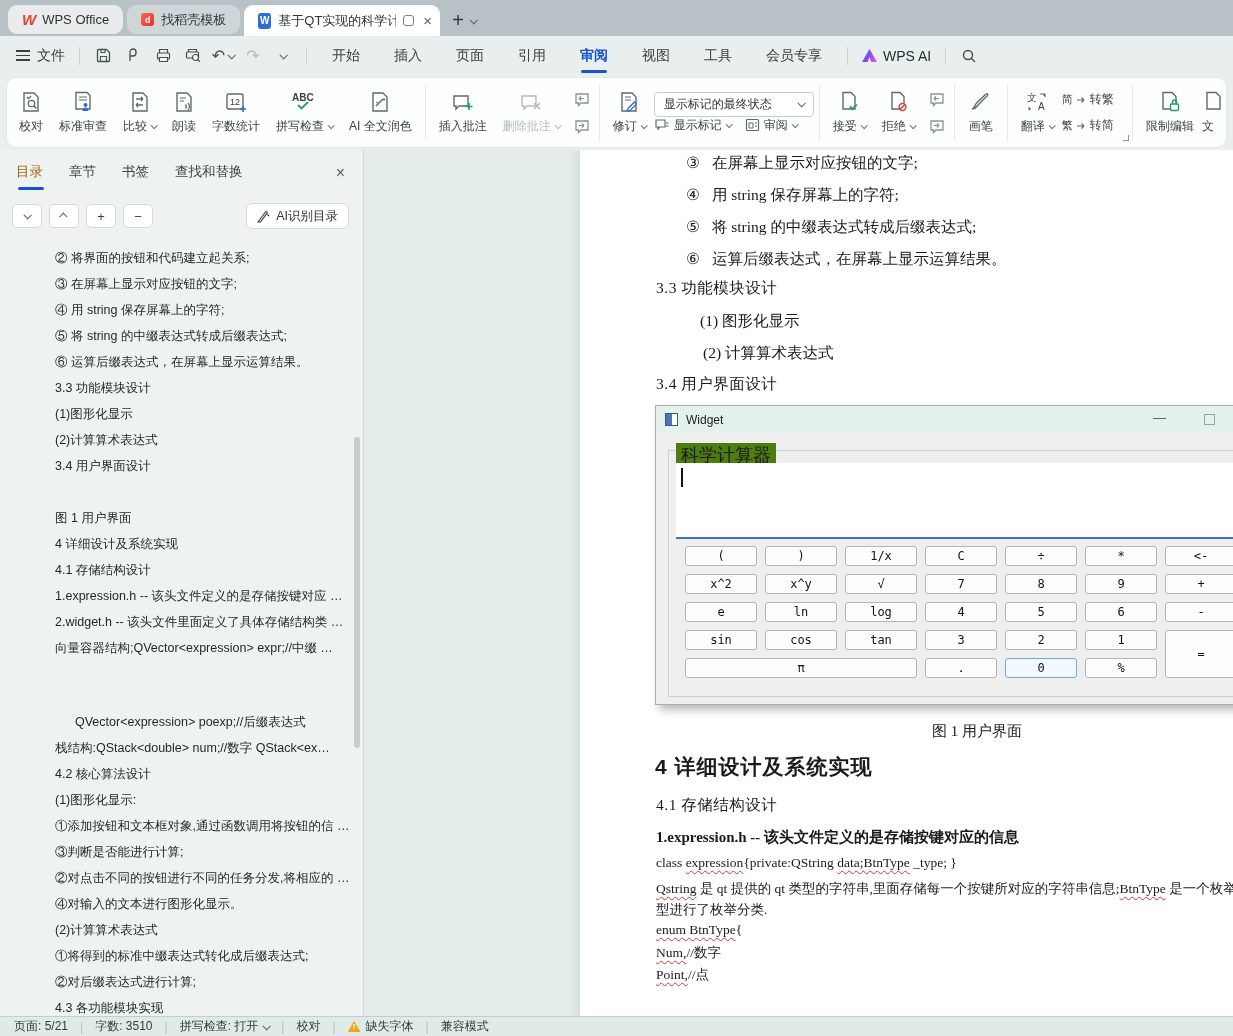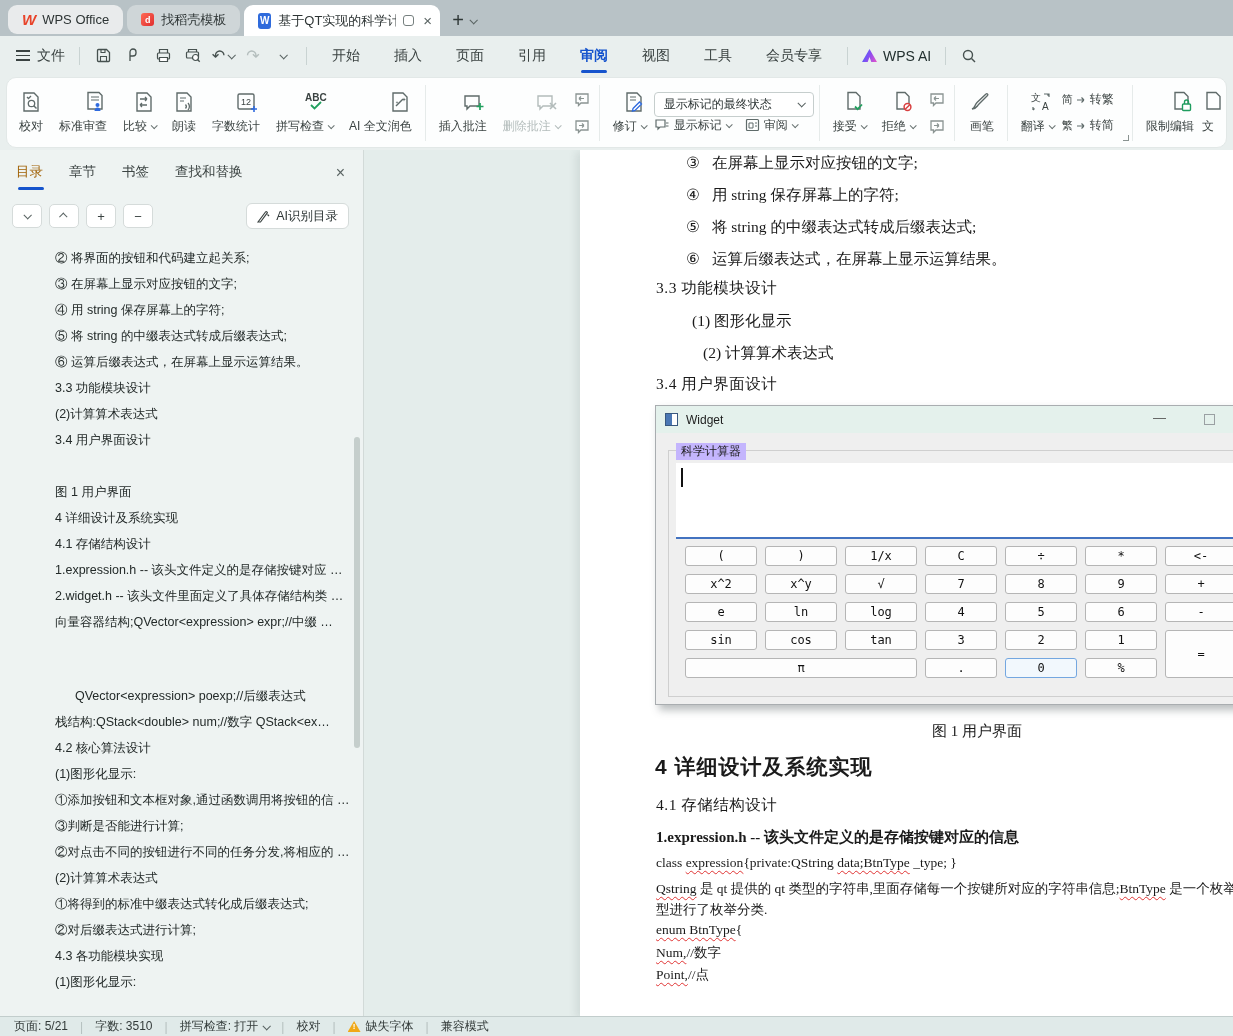--- a/index.html
+++ b/index.html
@@ -35,21 +35,21 @@
   .undo-glyph { font-size:16px; line-height:1; }
   .mtab { padding:0 17px; height:39px; display:flex; align-items:center; position:relative; color:#3a4241; }
   .mtab.active { color:#1654cd; font-weight:bold; }
   .mtab.active::after { content:""; position:absolute; left:50%; transform:translateX(-50%); bottom:2px; width:26px; height:3px; border-radius:2px; background:#1654cd; }
   .ai-logo { width:15px; height:13px; background:linear-gradient(115deg,#2e6bff,#8a4df0,#e856c8); clip-path:polygon(50% 0,100% 100%,62% 100%,50% 62%,38% 100%,0 100%); margin-right:6px; }
   .mb-ai { display:flex; align-items:center; padding:0 6px; font-size:14px; color:#22302f; }
 
   
   .ribbonwrap { position:absolute; left:0; top:75px; width:1233px; height:75px; background:#e9efee; }
   .ribbon { position:absolute; left:6px; right:6px; top:2px; height:71px; background:#fdfefe; border:1px solid #e2e8e7; border-radius:10px; display:flex; align-items:center; padding:0 4px; overflow:hidden; }
-  .rbtn { display:flex; flex-direction:column; align-items:flex-end; justify-content:center; gap:4px; padding:0 8px; height:62px; font-size:12px; color:#3b4342; white-space:nowrap; border-radius:6px; }
+  .rbtn { display:flex; flex-direction:column; align-items:center; justify-content:center; gap:4px; padding:0 8px; height:62px; font-size:12px; color:#3b4342; white-space:nowrap; border-radius:6px; }
   .rbtn .lr { display:flex; align-items:center; gap:4px; }
   .rbtn .chev, .sm .chev { width:5px; height:5px; border-color:#6a7473; }
   .rbtn.dis { color:#b3bcbb; }
   .rsep { width:1px; height:56px; background:#e6ebea; margin:0 5px; flex:none; }
   .icn { height:24px; display:flex; align-items:flex-end; justify-content:center; }
   .rev-col { display:flex; flex-direction:column; justify-content:center; height:62px; }
   .dropdown { width:160px; height:25px; border:1px solid #c6cecd; border-radius:4px; background:#fff; display:flex; align-items:center; justify-content:space-between; padding:0 9px; font-size:12px; color:#2e3636; }
   .sm-row { display:flex; gap:14px; }
   .sm { display:flex; align-items:center; gap:4px; font-size:12px; color:#3b4342; }
   .stack { display:flex; flex-direction:column; justify-content:center; gap:12px; height:62px; padding:0 4px; }
@@ -83,21 +83,21 @@
   .codeln { font-size:13.5px; white-space:nowrap; }
   .sq { text-decoration:underline wavy #e03434 1px; text-underline-offset:3px; }
 
   
   .qtwin { position:absolute; left:75px; top:255px; width:592px; height:300px; background:#efefef; border:1px solid #a9adb0; box-shadow:4px 5px 8px rgba(55,65,70,.35); font-family:"Liberation Sans",sans-serif; }
   .qtbar { position:absolute; left:0; top:0; right:0; height:27px; background:#e4f1ec; display:flex; align-items:center; padding:0 9px; font-size:12px; color:#1c1c1c; }
   .qticon { width:13px; height:13px; border:1px solid #39587f; background:linear-gradient(90deg,#4a77b4 55%,#fff 55%); margin-right:8px; }
   .qt-min { position:absolute; left:497px; top:4px; color:#555; font-size:13px; }
   .qt-max { position:absolute; left:548px; top:8px; width:11px; height:11px; border:1.2px solid #9aa0a3; }
   .qt-group-border { position:absolute; left:12px; top:44px; width:583px; height:247px; border:1px solid #cfcfcf; }
-  .qt-group-label { position:absolute; left:20px; top:37px; background:#c4b5fd; padding:0 5px; font-size:12px; color:#1a1a1a; }
+  .qt-group-label { position:absolute; left:20px; top:37px; background:#4d7c0f; padding:0 5px; font-size:18px; color:#1a1a1a; }
   .qt-display { position:absolute; left:20px; top:57px; width:575px; height:76px; background:#fff; border-bottom:2px solid #4373c0; }
   .qt-caret { position:absolute; left:5px; top:5px; width:1.5px; height:19px; background:#111; }
   .qt-grid { position:absolute; left:29px; top:140px; display:grid; grid-template-columns:repeat(7,72px); grid-auto-rows:20px; column-gap:8px; row-gap:8px; }
   .qtbtn { background:#fdfdfd; border:1px solid #b5b5b5; border-radius:3px; font:12px "DejaVu Sans Mono",monospace; color:#111; display:flex; align-items:center; justify-content:center; }
   .btn-eq { grid-column:7; grid-row:4 / span 2; }
   .btn-pi { grid-column:1 / span 3; }
   .btn-zero { border:1px solid #74a7e0; background:#f2f8fd; }
 
   
   .statusbar { position:absolute; left:0; bottom:0; width:1233px; height:20px; background:#e0eae9; border-top:1px solid #c2cdcc; display:flex; align-items:center; font-size:12px; color:#333b3a; padding-left:14px; }
@@ -517,36 +517,38 @@
     </span>
   </div>
 
   <div class="toc">
     <div class="toc-item">② 将界面的按钮和代码建立起关系;</div>
     <div class="toc-item">③ 在屏幕上显示对应按钮的文字;</div>
     <div class="toc-item">④ 用 string 保存屏幕上的字符;</div>
     <div class="toc-item">⑤ 将 string 的中缀表达式转成后缀表达式;</div>
     <div class="toc-item">⑥ 运算后缀表达式，在屏幕上显示运算结果。</div>
     <div class="toc-item">3.3  功能模块设计</div>
+    <div class="toc-item">(1)图形化显示</div>
     <div class="toc-item">(2)计算算术表达式</div>
     <div class="toc-item">3.4  用户界面设计</div>
     <div class="toc-item"></div>
     <div class="toc-item">图 1  用户界面</div>
     <div class="toc-item">4  详细设计及系统实现</div>
     <div class="toc-item">4.1  存储结构设计</div>
     <div class="toc-item">1.expression.h --  该头文件定义的是存储按键对应 …</div>
     <div class="toc-item">2.widget.h --  该头文件里面定义了具体存储结构类 …</div>
     <div class="toc-item">向量容器结构;QVector&lt;expression&gt;  expr;//中缀 …</div>
     <div class="toc-item ind">QVector&lt;expression&gt;  poexp;//后缀表达式</div>
     <div class="toc-item">栈结构:QStack&lt;double&gt;  num;//数字  QStack&lt;ex…</div>
     <div class="toc-item">4.2  核心算法设计</div>
     <div class="toc-item">(1)图形化显示:</div>
     <div class="toc-item">①添加按钮和文本框对象,通过函数调用将按钮的信 …</div>
     <div class="toc-item">③判断是否能进行计算;</div>
     <div class="toc-item">②对点击不同的按钮进行不同的任务分发,将相应的 …</div>
+    <div class="toc-item">④对输入的文本进行图形化显示。</div>
     <div class="toc-item">(2)计算算术表达式</div>
     <div class="toc-item">①将得到的标准中缀表达式转化成后缀表达式;</div>
     <div class="toc-item">②对后缀表达式进行计算;</div>
     <div class="toc-item">4.3  各功能模块实现</div>
     <div class="toc-item">(1)图形化显示:</div>
   </div>
   <span class="side-scroll"></span>
 </div>
 
 <div class="workspace">
@@ -559,21 +561,21 @@
       <span class="cnum">④</span><span>用 string 保存屏幕上的字符;</span>
     </div>
     <div class="abs doc-li" style="left:106px; top:67px;">
       <span class="cnum">⑤</span><span>将 string 的中缀表达式转成后缀表达式;</span>
     </div>
     <div class="abs doc-li" style="left:106px; top:99px;">
       <span class="cnum">⑥</span><span>运算后缀表达式，在屏幕上显示运算结果。</span>
     </div>
 
     <div class="abs h-sec" style="left:76px; top:128px;">3.3  功能模块设计</div>
-    <div class="abs doc-li" style="left:112px; top:161px;">(1) 图形化显示</div>
+    <div class="abs doc-li" style="left:120px; top:161px;">(1) 图形化显示</div>
     <div class="abs doc-li" style="left:123px; top:193px;">(2) 计算算术表达式</div>
     <div class="abs h-sec" style="left:76px; top:224px;">3.4  用户界面设计</div>
 
     <div class="qtwin">
       <div class="qtbar">
         <span class="qticon"></span>
         <span>Widget</span>
       </div>
       <span class="qt-min">—</span>
       <span class="qt-max"></span>

